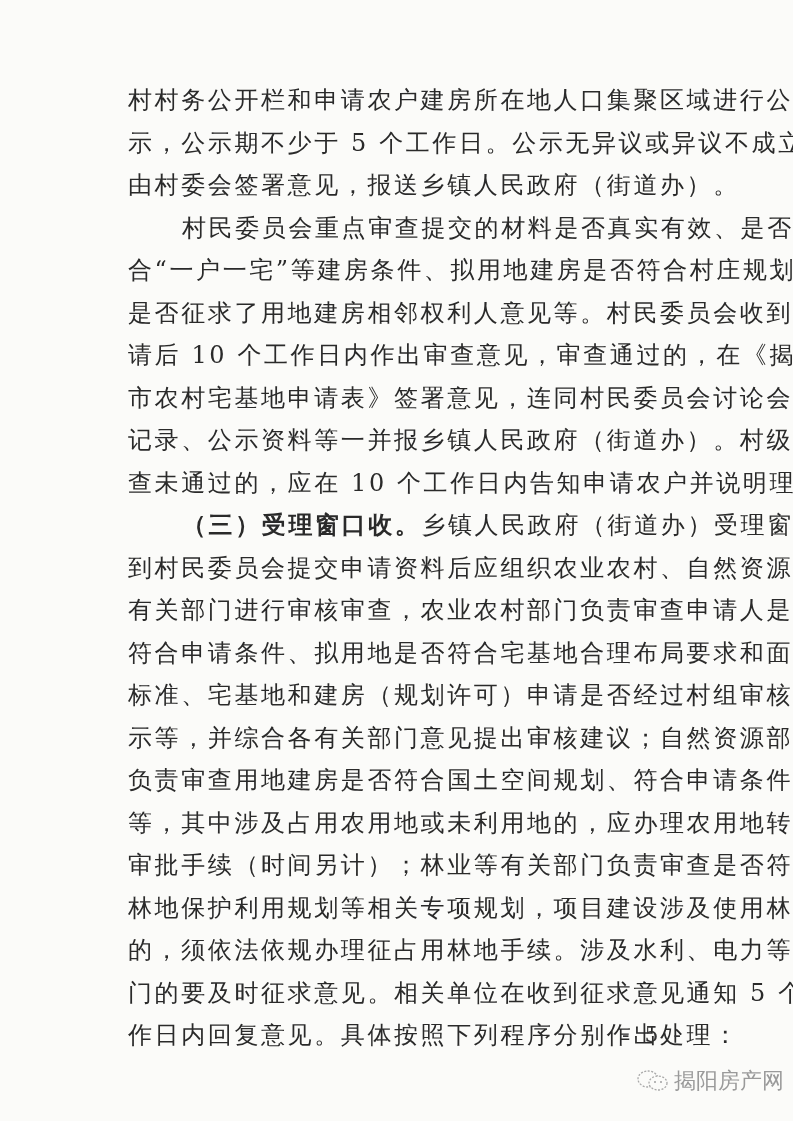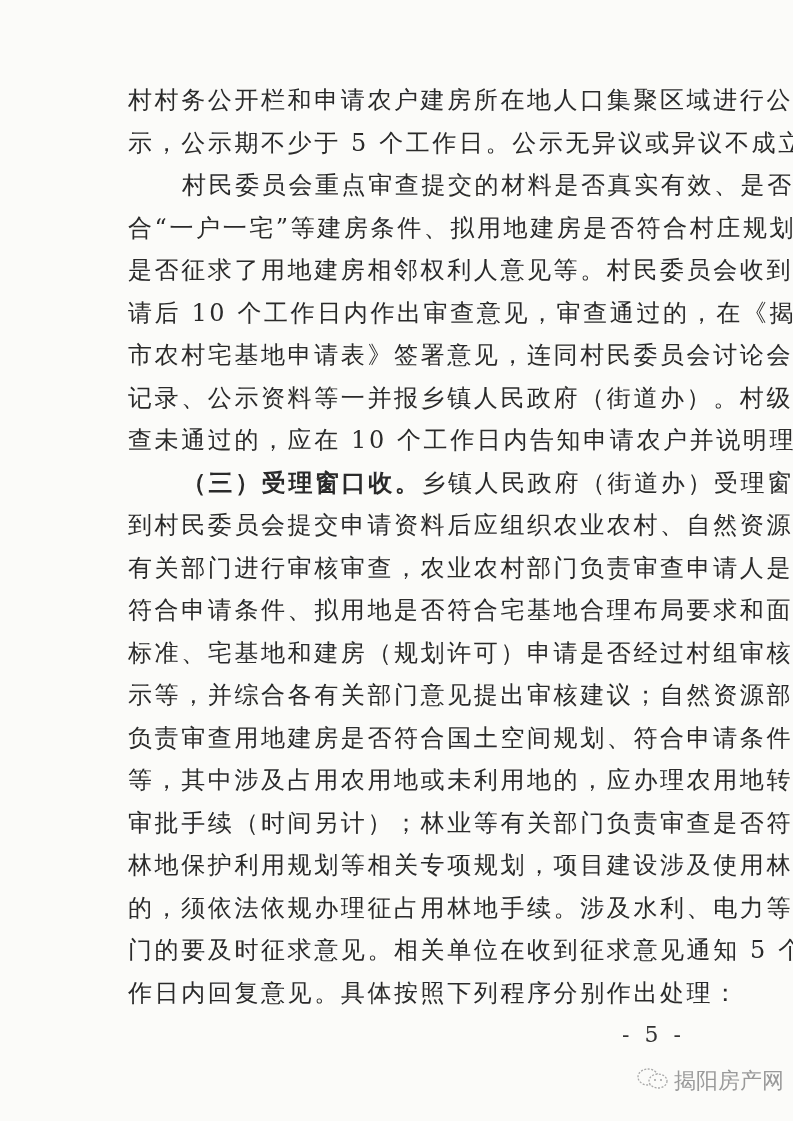--- a/index.html
+++ b/index.html
@@ -29,33 +29,34 @@
   }
   .line.last { text-align-last: left; }
   .line.indent { padding-left: 54px; width: 483px; }
   .bold { font-weight: bold; }
   .page-number {
     position: absolute; left: 622px; top: 1022px;
     font-size: 22px; letter-spacing: 4px; color: #333;
   }
   .watermark {
     position: absolute; left: 636px; top: 1066px;
-    display: flex; align-items: flex-start; gap: 4px;
+    display: flex; align-items: center; gap: 4px;
     color: #9a9a9a; font-family: "DejaVu Sans", "Liberation Sans", sans-serif;
     font-size: 22px;
   }
   .wm-icon { width: 34px; height: 26px; }
 </style>
 </head>
 <body>
 
 <div class="page">
   <div class="body-text">
     <div class="line">村村务公开栏和申请农户建房所在地人口集聚区域进行公</div>
     <div class="line">示，公示期不少于 5 个工作日。公示无异议或异议不成立的，</div>
+    <div class="line last">由村委会签署意见，报送乡镇人民政府（街道办）。</div>
     <div class="line indent">村民委员会重点审查提交的材料是否真实有效、是否符</div>
     <div class="line">合“一户一宅”等建房条件、拟用地建房是否符合村庄规划、</div>
     <div class="line">是否征求了用地建房相邻权利人意见等。村民委员会收到申</div>
     <div class="line">请后 10 个工作日内作出审查意见，审查通过的，在《揭阳</div>
     <div class="line">市农村宅基地申请表》签署意见，连同村民委员会讨论会议</div>
     <div class="line">记录、公示资料等一并报乡镇人民政府（街道办）。村级审</div>
     <div class="line">查未通过的，应在 10 个工作日内告知申请农户并说明理由。</div>
     <div class="line indent"><span class="bold">（三）受理窗口收。</span><span>乡镇人民政府（街道办）受理窗口收</span></div>
     <div class="line">到村民委员会提交申请资料后应组织农业农村、自然资源等</div>
     <div class="line">有关部门进行审核审查，农业农村部门负责审查申请人是否</div>

